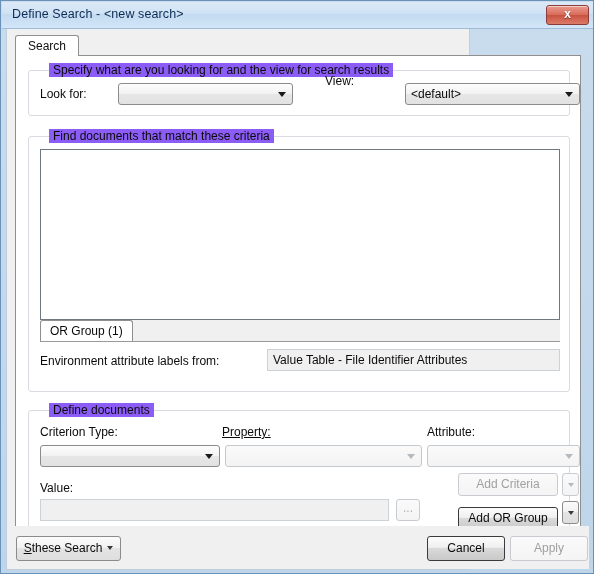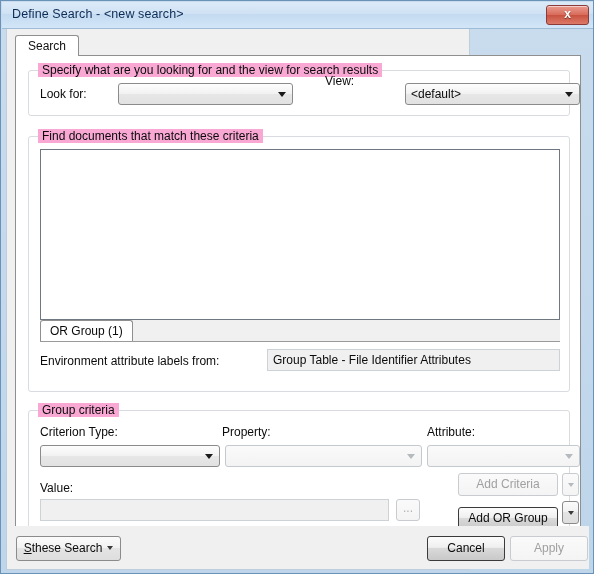--- a/index.html
+++ b/index.html
@@ -134,23 +134,23 @@
   
   .groupbox {
     position: absolute;
     box-sizing: border-box;
     border: 1px solid #d8dce0;
     border-radius: 3px;
   }
   .groupbox > .gb-label {
     position: absolute;
     top: -8px;
-    left: 9px;
+    left: 20px;
     padding: 0 4px;
-    background: #f9a8d4;
+    background: #8b5cf6;
     font-size: 12px;
     color: #0b0b0b;
     white-space: nowrap;
   }
 
   .field-label {
     position: absolute;
     font-size: 12px;
     color: #0b0b0b;
     white-space: nowrap;
@@ -355,28 +355,28 @@
         <div class="gb-label">Find documents that match these criteria</div>
 
         <div id="criteria-list" style="left:11px; top:12px; width:520px; height:171px;"></div>
 
         <div id="orgroup-tabstrip" style="left:11px; top:183px; width:520px; height:22px;">
           <div id="orgroup-tab">OR Group (1)</div>
         </div>
 
         <div class="field-label" style="left:11px; top:217px;">Environment attribute labels from:</div>
 
-        <div class="textbox" style="left:238px; top:212px; width:293px;">Group Table - File Identifier Attributes</div>
+        <div class="textbox" style="left:238px; top:212px; width:293px;">Value Table - File Identifier Attributes</div>
       </div>
 
       <div class="groupbox" style="left:12px; top:354px; width:542px; height:124px;">
-        <div class="gb-label">Group criteria</div>
+        <div class="gb-label">Define documents</div>
 
         <div class="field-label" style="left:11px; top:14px;">Criterion Type:</div>
-        <div class="field-label" style="left:193px; top:14px;">Property:</div>
+        <div class="field-label" style="left:193px; top:14px;text-decoration:underline;">Property:</div>
         <div class="field-label" style="left:398px; top:14px;">Attribute:</div>
 
         <div class="combo" style="left:11px; top:34px; width:180px;">
           <div class="combo-text"></div>
           <div class="arrow"></div>
         </div>
 
         <div class="combo disabled" style="left:196px; top:34px; width:197px;">
           <div class="combo-text"></div>
           <div class="arrow"></div>

